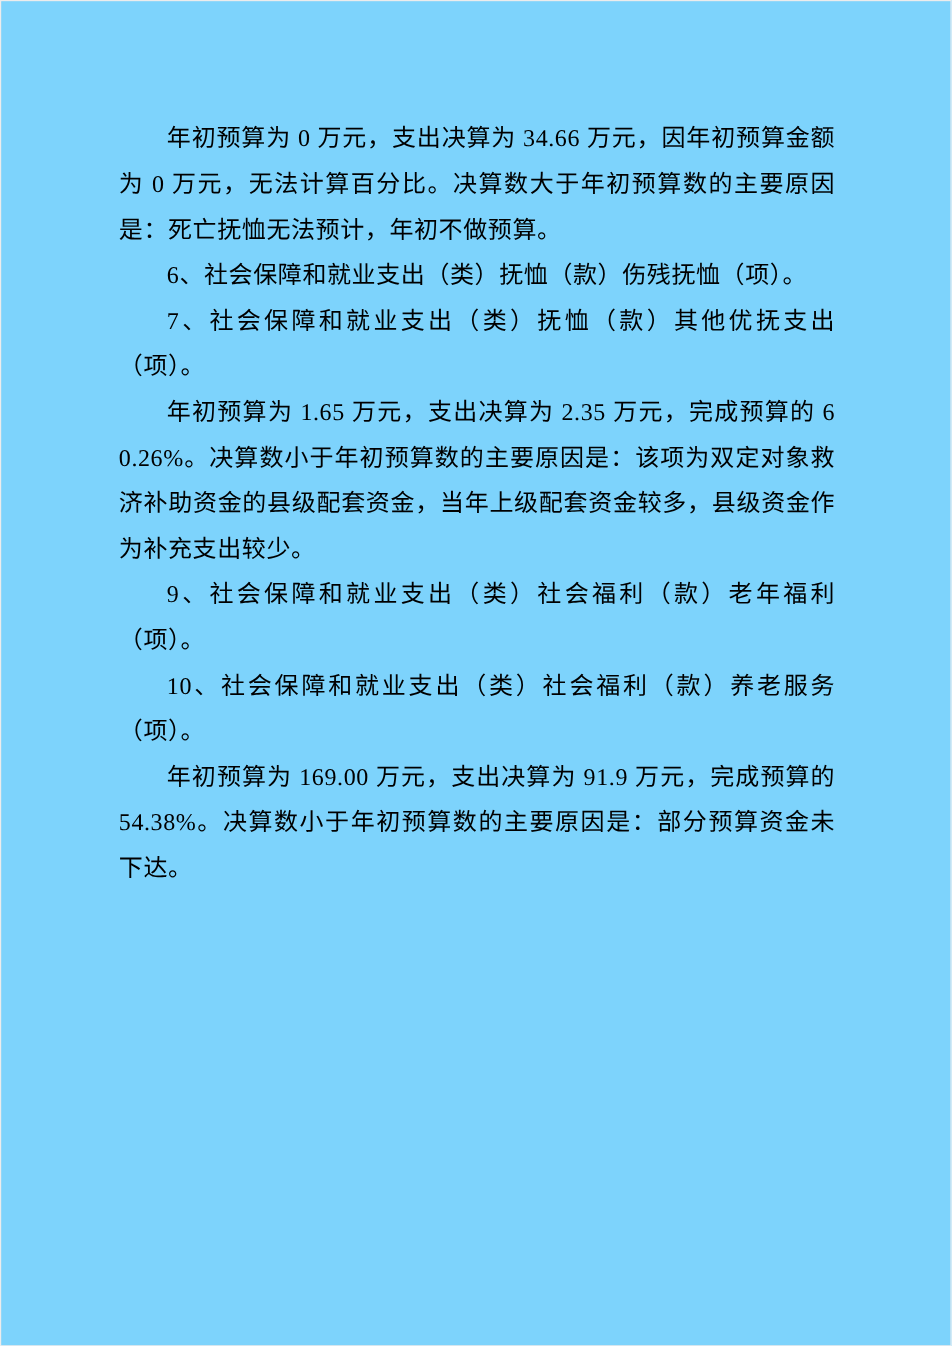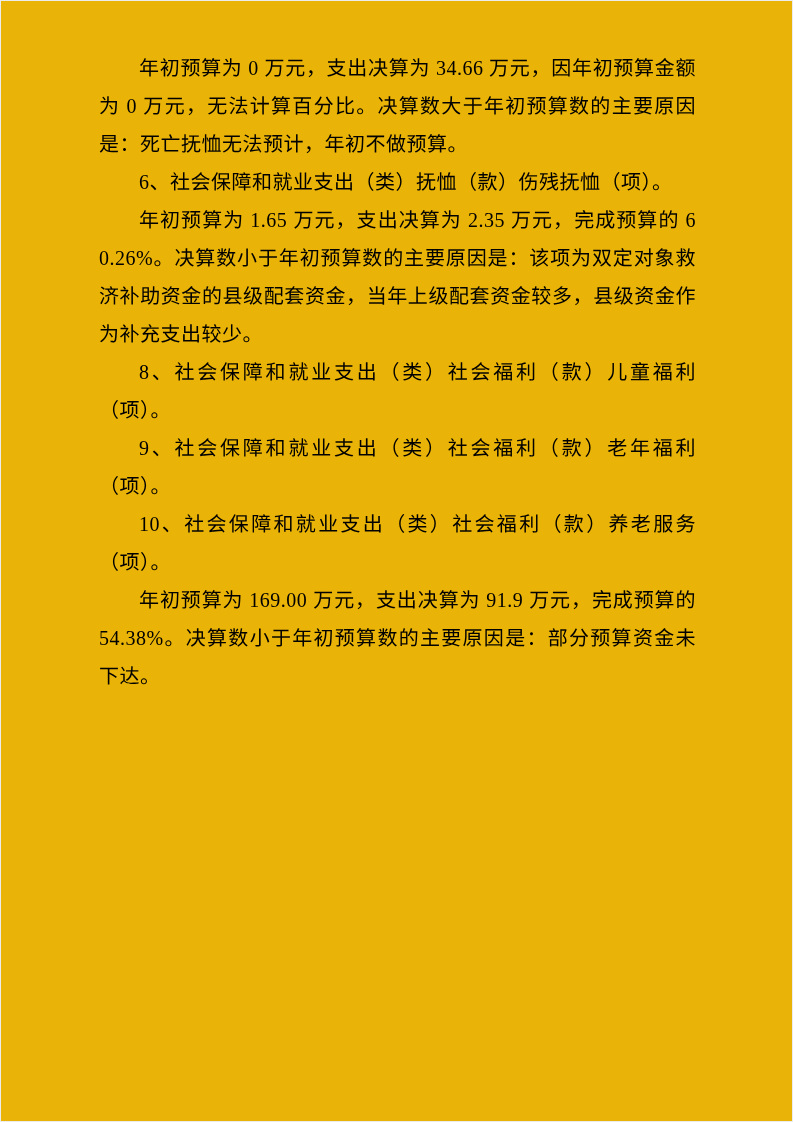--- a/index.html
+++ b/index.html
@@ -5,23 +5,23 @@
   html, body {
     margin: 0;
     padding: 0;
     background: #ffffff;
   }
   .page {
     position: relative;
     width: 793px;
     height: 1122px;
     box-sizing: border-box;
-    background: #eab308;
+    background: #7dd3fc;
     border: 1px solid #ececec;
-    padding: 48px 98px 0 98px;
+    padding: 96px 98px 0 98px;
     overflow: hidden;
     font-family: "Liberation Serif", "DejaVu Serif", serif;
     color: #000000;
   }
   .content {
     width: 597px;
   }
   .para {
     margin: 0;
     font-size: 20px;
@@ -33,20 +33,20 @@
     letter-spacing: 0.5px;
   }
 </style>
 </head>
 <body>
 
 <div class="page">
   <div class="content">
     <p class="para">年初预算为 0 万元，支出决算为 34.66 万元，因年初预算金额为 0 万元，无法计算百分比。决算数大于年初预算数的主要原因是：死亡抚恤无法预计，年初不做预算。</p>
     <p class="para">6、社会保障和就业支出（类）抚恤（款）伤残抚恤（项）。</p>
+    <p class="para">7、社会保障和就业支出（类）抚恤（款）其他优抚支出（项）。</p>
     <p class="para">年初预算为 1.65 万元，支出决算为 2.35 万元，完成预算的 60.26%。决算数小于年初预算数的主要原因是：该项为双定对象救济补助资金的县级配套资金，当年上级配套资金较多，县级资金作为补充支出较少。</p>
-    <p class="para">8、社会保障和就业支出（类）社会福利（款）儿童福利（项）。</p>
     <p class="para">9、社会保障和就业支出（类）社会福利（款）老年福利（项）。</p>
     <p class="para">10、社会保障和就业支出（类）社会福利（款）养老服务（项）。</p>
     <p class="para">年初预算为 169.00 万元，支出决算为 91.9 万元，完成预算的 54.38%。决算数小于年初预算数的主要原因是：部分预算资金未下达。</p>
 
   </div>
 </div>
 
 </body></html>

